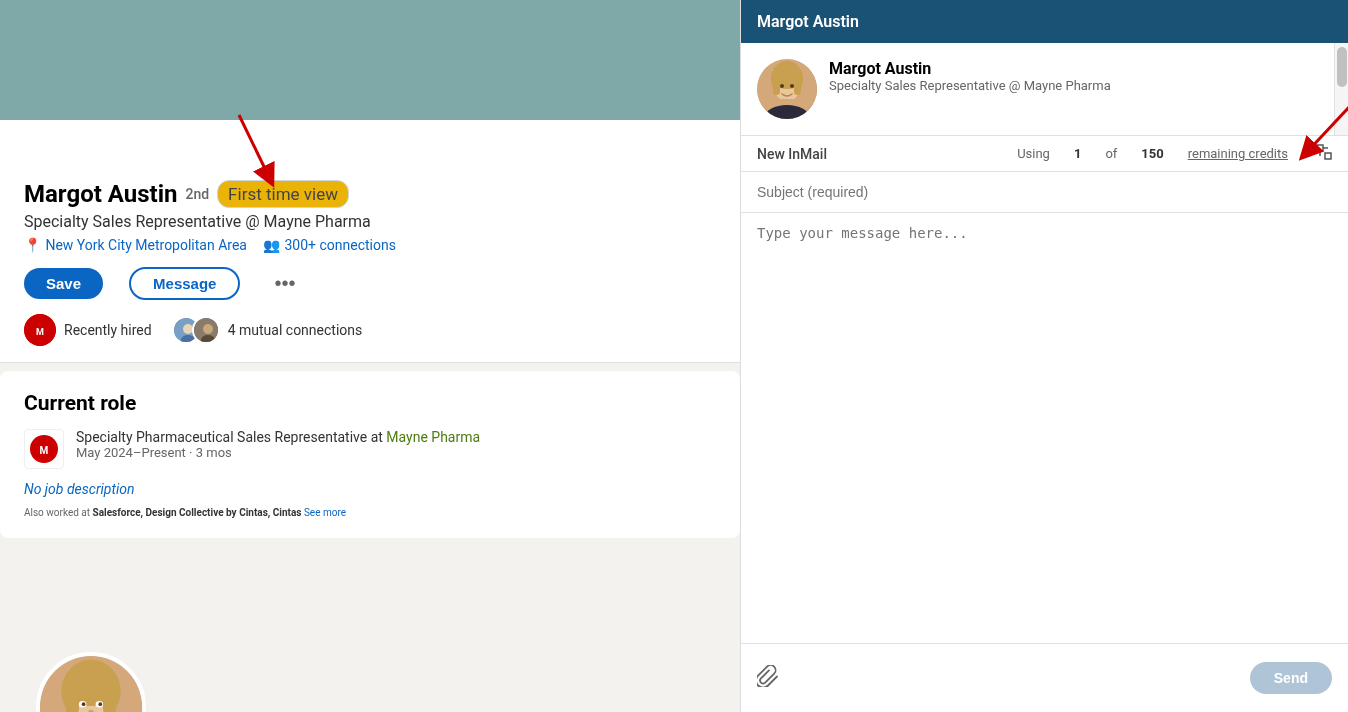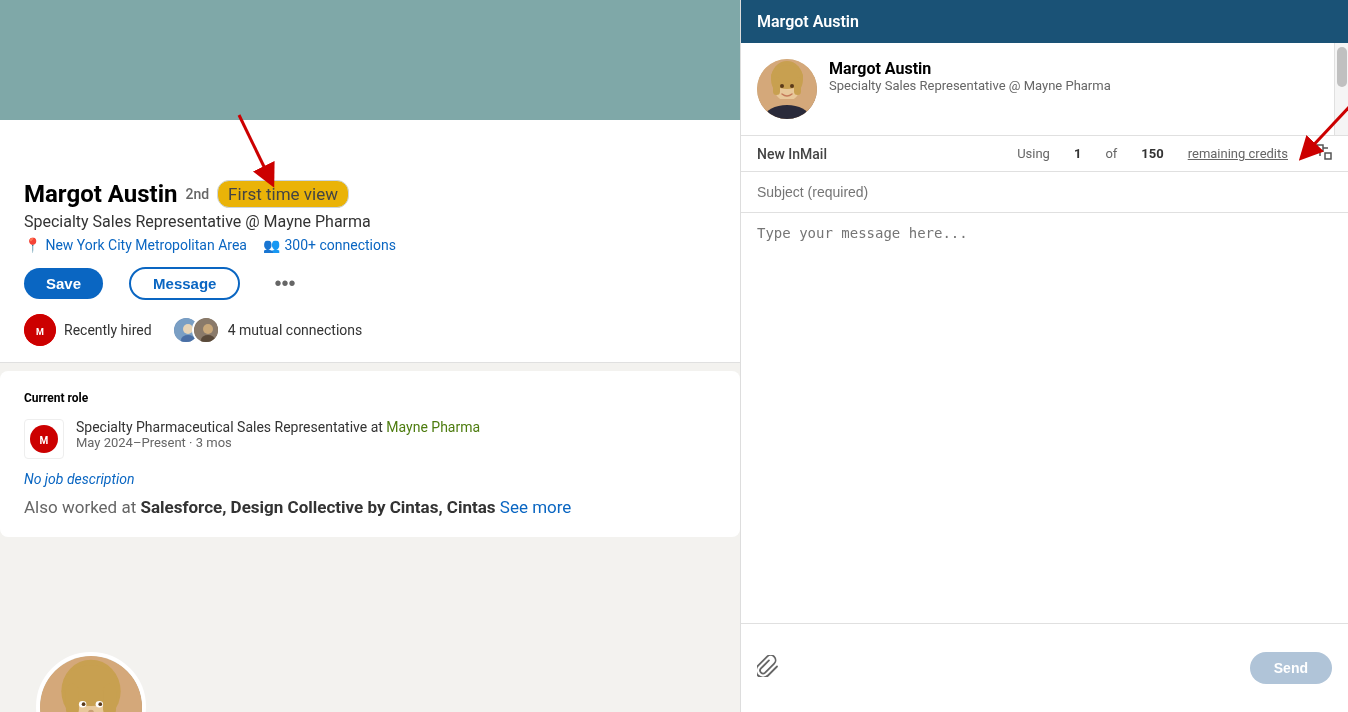--- a/index.html
+++ b/index.html
@@ -195,21 +195,21 @@
 
     
     .current-role-section {
       background: #fff;
       margin-top: 8px;
       padding: 20px 24px;
       border-radius: 8px;
     }
 
     .section-title {
-      font-size: 12px;
+      font-size: 21px;
       font-weight: 700;
       color: #000;
       margin-bottom: 14px;
     }
 
     .role-item {
       display: flex;
       gap: 12px;
       margin-bottom: 12px;
     }
@@ -240,21 +240,21 @@
     }
 
     .no-description {
       font-size: 14px;
       color: #0a66c2;
       margin-top: 8px;
       font-style: italic;
     }
 
     .also-worked {
-      font-size: 17px;
+      font-size: 10px;
       color: #666;
       margin-top: 10px;
     }
 
     .also-worked strong {
       color: #333;
     }
 
     
     .right-panel {
@@ -360,21 +360,21 @@
       font-size: 14px;
       color: #999;
       border: none;
       resize: none;
       outline: none;
       min-height: 300px;
     }
 
     .compose-footer {
       border-top: 1px solid #e0e0e0;
-      padding: 28px 16px;
+      padding: 18px 16px;
       display: flex;
       align-items: center;
       justify-content: space-between;
     }
 
     .attach-icon {
       font-size: 20px;
       color: #666;
       cursor: pointer;
     }

